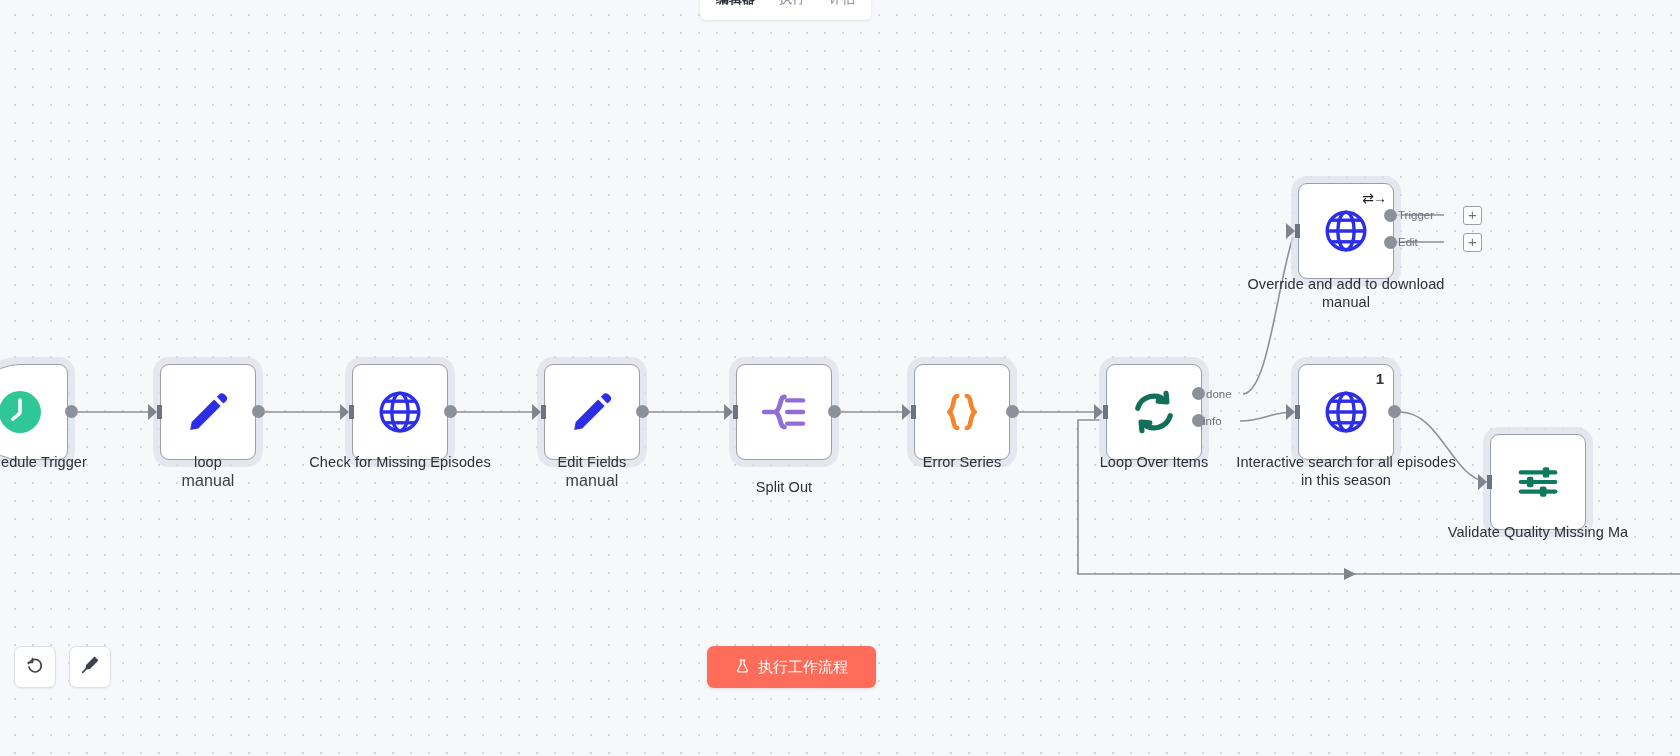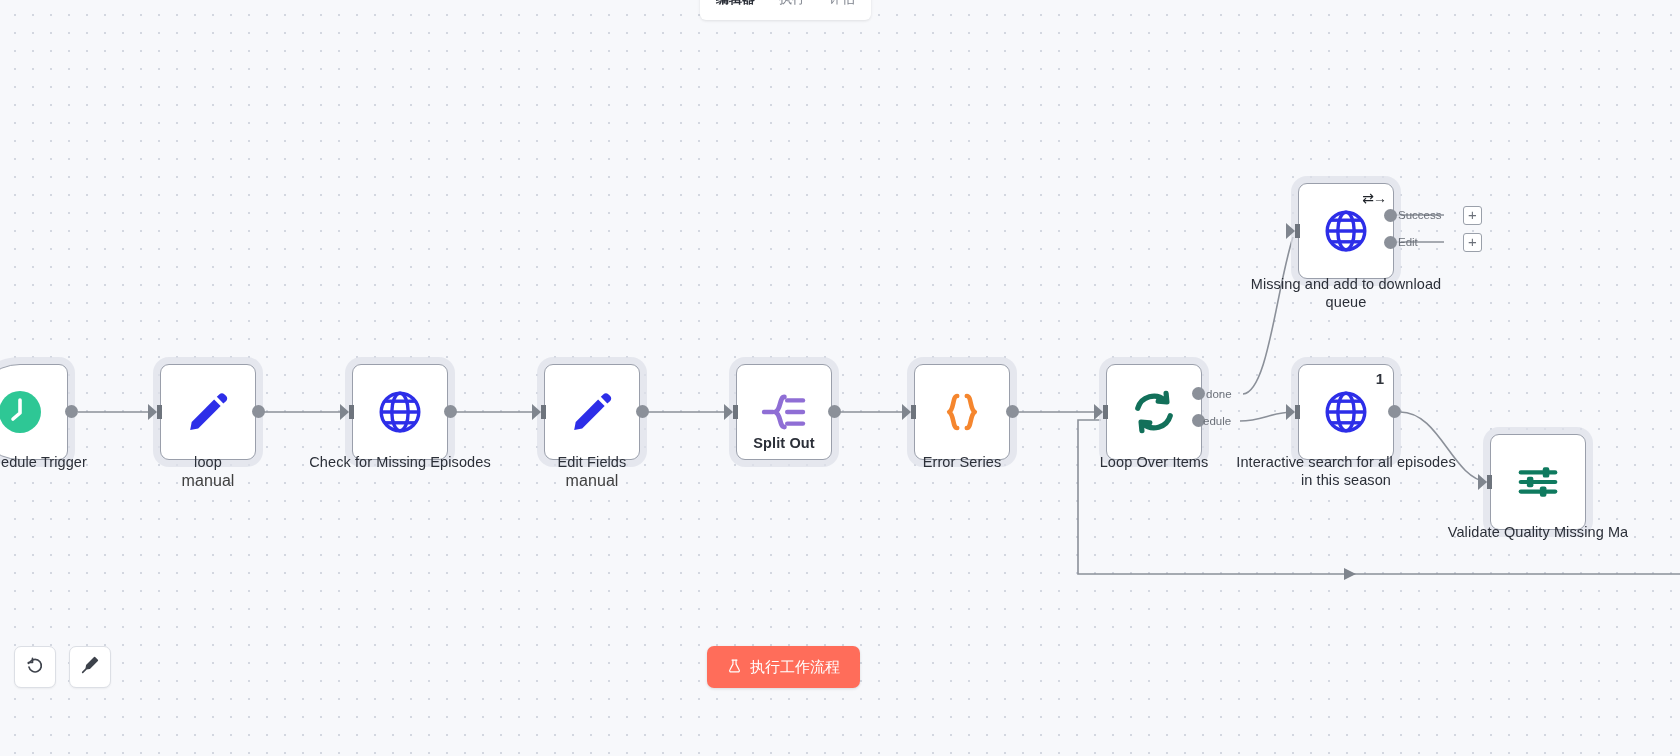--- a/index.html
+++ b/index.html
@@ -100,21 +100,21 @@
     border: 1px solid #dcdfe5;
     border-radius: 7px;
     display: flex; align-items: center; justify-content: center;
     box-shadow: 0 1px 2px rgba(0,0,0,0.05);
   }
 
   
   .exec-btn {
     position: absolute;
     left: 707px; top: 646px;
-    height: 42px; padding: 0 20px;
+    height: 42px; padding: 0 28px;
     background: #ff6d5a;
     color: #ffffff;
     border: none; border-radius: 7px;
     font-size: 15px; font-family: "Liberation Sans", sans-serif;
     display: flex; align-items: center; gap: 8px;
     box-shadow: 0 1px 3px rgba(0,0,0,0.12);
   }
 </style>
 </head>
 <body>
@@ -226,21 +226,21 @@
   <span class="icon">
     <svg width="48" height="48" viewBox="0 0 24 24" stroke="#8f6ed5" stroke-width="2.2" fill="none" stroke-linecap="round">
       <line x1="2" y1="12" x2="6.5" y2="12"></line>
       <path d="M12.2 4.5 C9.6 4.5 10.6 11 7.6 12 C10.6 13 9.6 19.5 12.2 19.5" stroke-width="2.4"></path>
       <line x1="13.6" y1="6.2" x2="21.5" y2="6.2"></line>
       <line x1="13.6" y1="12" x2="21.5" y2="12"></line>
       <line x1="13.6" y1="17.8" x2="21.5" y2="17.8"></line>
     </svg>
   </span>
 </div>
-<div class="node-label" style="left:674px; top:434px;font-weight:bold;">Split Out</div>
+<div class="node-label" style="left:674px; top:478px;">Split Out</div>
 <svg class="in-arrow" style="left:724px; top:404px;">
     <path d="M0,0 L9,8 L0,16 z" fill="#7f858e"></path>
     <rect x="9" y="1" width="5" height="14" fill="#6e747d"></rect>
   </svg>
 <div class="dot" style="left:828px; top:405px;"></div>
 
 <div class="node" style="left:914px; top:364px;">
   <span class="icon">
     <svg width="48" height="48" viewBox="0 0 24 24" stroke="#f5862e" stroke-width="2.3" fill="none" stroke-linecap="round" stroke-linejoin="round">
       <path d="M9.6 4 C7.2 4 8.1 10.6 5.6 12 C8.1 13.4 7.2 20 9.6 20"></path>
@@ -266,42 +266,42 @@
   </span>
 </div>
 <div class="node-label" style="left:1044px; top:453px;">Loop Over Items</div>
 <svg class="in-arrow" style="left:1094px; top:404px;">
     <path d="M0,0 L9,8 L0,16 z" fill="#7f858e"></path>
     <rect x="9" y="1" width="5" height="14" fill="#6e747d"></rect>
   </svg>
 <div class="dot" style="left:1192px; top:387px;"></div>
 <div class="dot" style="left:1192px; top:414px;"></div>
 <div class="port-label" style="left:1206px; top:388px;">done</div>
-<div class="port-label" style="left:1203px; top:415px;">edule</div>
+<div class="port-label" style="left:1203px; top:415px;">info</div>
 
 <div class="node" style="left:1298px; top:183px;">
   <span class="corner-retry">⇄→</span>
   <span class="icon">
     <svg width="48" height="48" viewBox="0 0 24 24" fill="none" stroke="#2d2ee8" stroke-width="1.7">
       <circle cx="12" cy="12" r="9.4"></circle>
       <ellipse cx="12" cy="12" rx="4.1" ry="9.4"></ellipse>
       <line x1="2.6" y1="12" x2="21.4" y2="12"></line>
       <line x1="4.3" y1="6.6" x2="19.7" y2="6.6"></line>
       <line x1="4.3" y1="17.4" x2="19.7" y2="17.4"></line>
     </svg>
   </span>
 </div>
-<div class="node-label" style="left:1236px; top:275px;">Missing and add to download queue</div>
+<div class="node-label" style="left:1236px; top:275px;">Override and add to download manual</div>
 <svg class="in-arrow" style="left:1286px; top:223px;">
     <path d="M0,0 L9,8 L0,16 z" fill="#7f858e"></path>
     <rect x="9" y="1" width="5" height="14" fill="#6e747d"></rect>
   </svg>
 <div class="dot" style="left:1384px; top:209px;"></div>
 <div class="dot" style="left:1384px; top:236px;"></div>
-<div class="port-label" style="left:1398px; top:209px;">Success</div>
+<div class="port-label" style="left:1398px; top:209px;">Trigger</div>
 <div class="port-label" style="left:1398px; top:236px;">Edit</div>
 <div class="plus-btn" style="left:1463px; top:206px;">+</div>
 <div class="plus-btn" style="left:1463px; top:233px;">+</div>
 
 <div class="node" style="left:1298px; top:364px;">
   <span class="corner-num">1</span>
   <span class="icon">
     <svg width="48" height="48" viewBox="0 0 24 24" fill="none" stroke="#2d2ee8" stroke-width="1.7">
       <circle cx="12" cy="12" r="9.4"></circle>
       <ellipse cx="12" cy="12" rx="4.1" ry="9.4"></ellipse>

